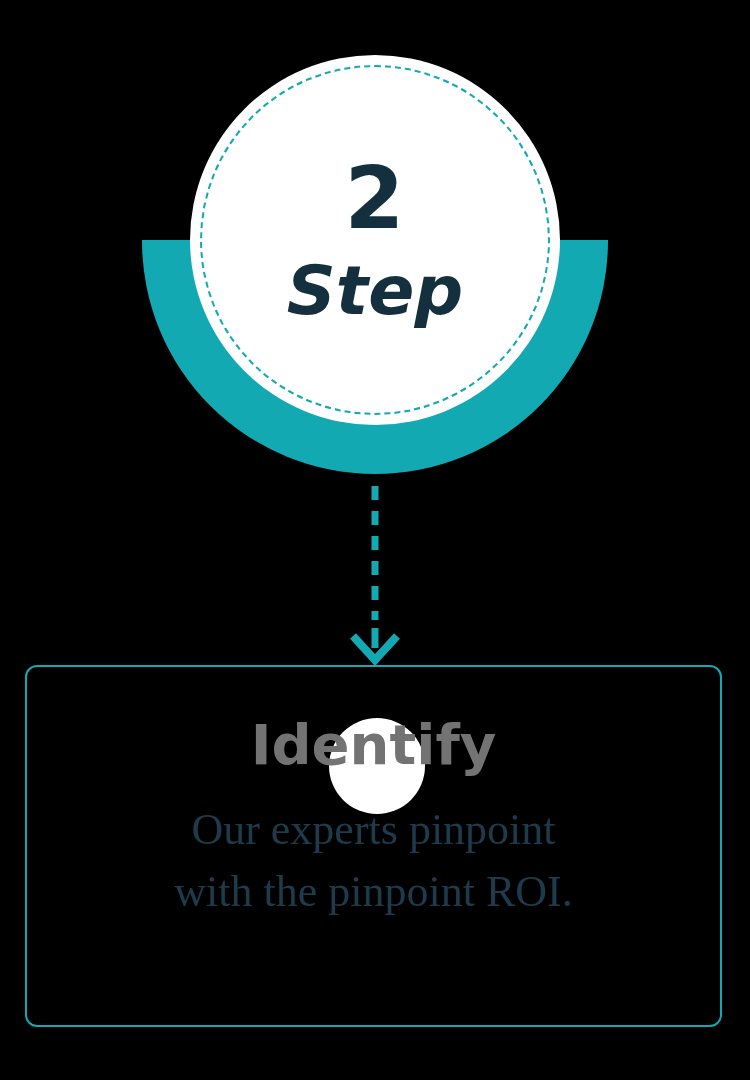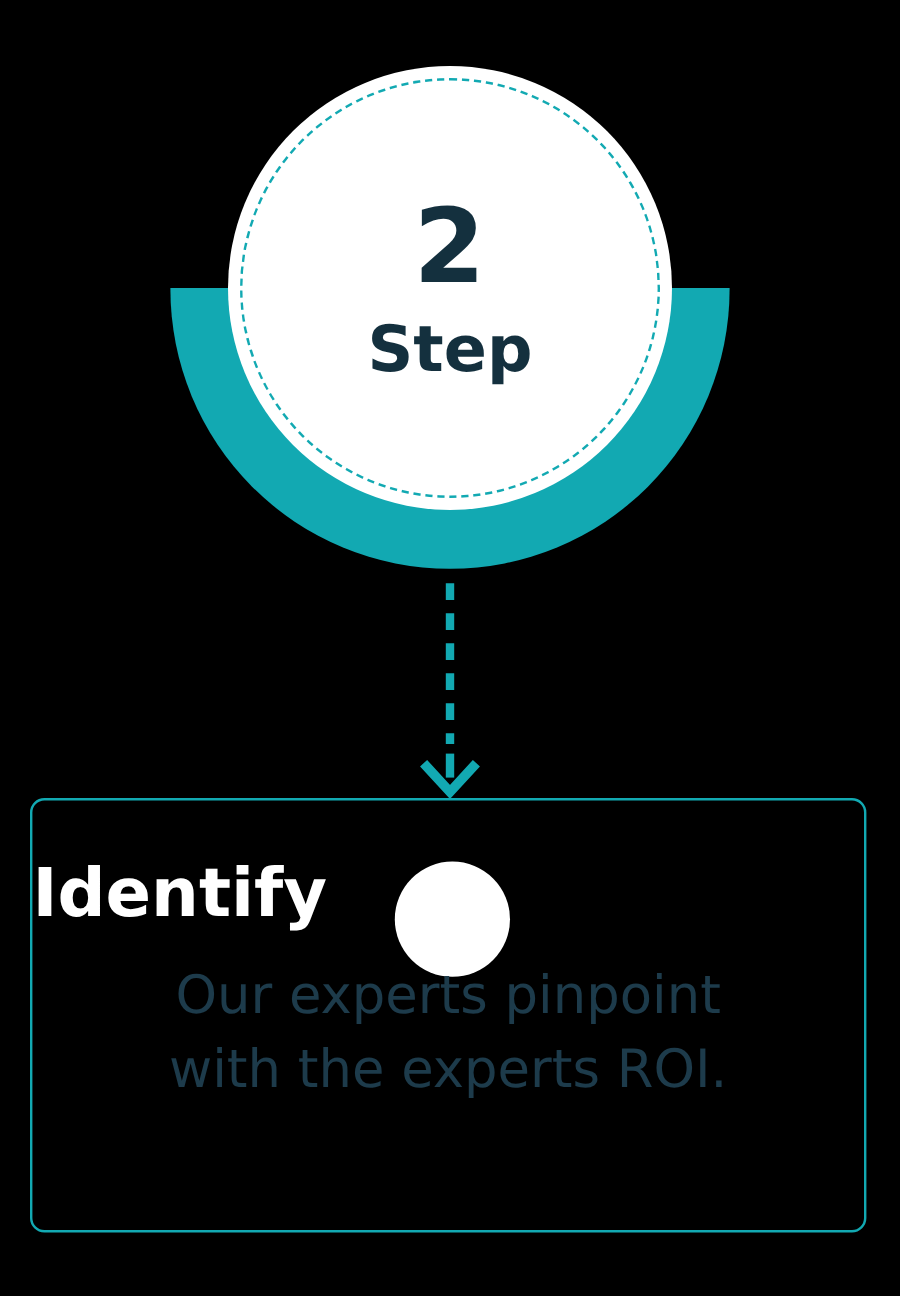--- a/index.html
+++ b/index.html
@@ -57,22 +57,23 @@
     color: #14303E;
     line-height: 1;
   }
   .badge-number {
     font-size: 86px;
     font-weight: bold;
     letter-spacing: 1px;
   }
   .badge-label {
     margin-top: 16px;
-    font-size: 53px;
+    font-size: 68px;
     font-weight: bold;
+    font-style: italic;
   }
 
   
   .arrow-svg {
     position: absolute;
     left: 340px;
     top: 480px;
     width: 70px;
     height: 190px;
     z-index: 1;
@@ -98,35 +99,36 @@
     width: 96px;
     height: 96px;
     background: #FFFFFF;
     border-radius: 50%;
   }
   .card-title {
     position: absolute;
     left: 0;
     top: 45px;
     width: 100%;
-    text-align: left;
+    text-align: center;
     font-size: 56px;
     font-weight: bold;
-    color: #ffffff;
+    color: #737373;
   }
   .card-description {
     position: absolute;
     left: 0;
     top: 132px;
     width: 100%;
     text-align: center;
     font-size: 44px;
     font-weight: normal;
     color: #1D3B4B;
     line-height: 62px;
+    font-family: Liberation Serif, serif;
   }
 </style>
 </head>
 <body>
 
 <div class="stage">
 
   <div class="semicircle"></div>
 
   <div class="badge-circle">
@@ -141,17 +143,17 @@
     <line x1="35" y1="6" x2="35" y2="140" stroke="#12A9B2" stroke-width="7" stroke-dasharray="14 11"></line>
     <line x1="35" y1="148" x2="35" y2="168" stroke="#12A9B2" stroke-width="7"></line>
     <polyline points="13,156 35,180 57,156" fill="none" stroke="#12A9B2" stroke-width="8"></polyline>
   </svg>
 
   <div class="card">
     <div class="card-highlight"></div>
     <div class="card-title">Identify</div>
     <div class="card-description">
       <div>Our experts pinpoint</div>
-      <div>with the experts ROI.</div>
+      <div>with the pinpoint ROI.</div>
     </div>
   </div>
 
 </div>
 
 </body></html>

